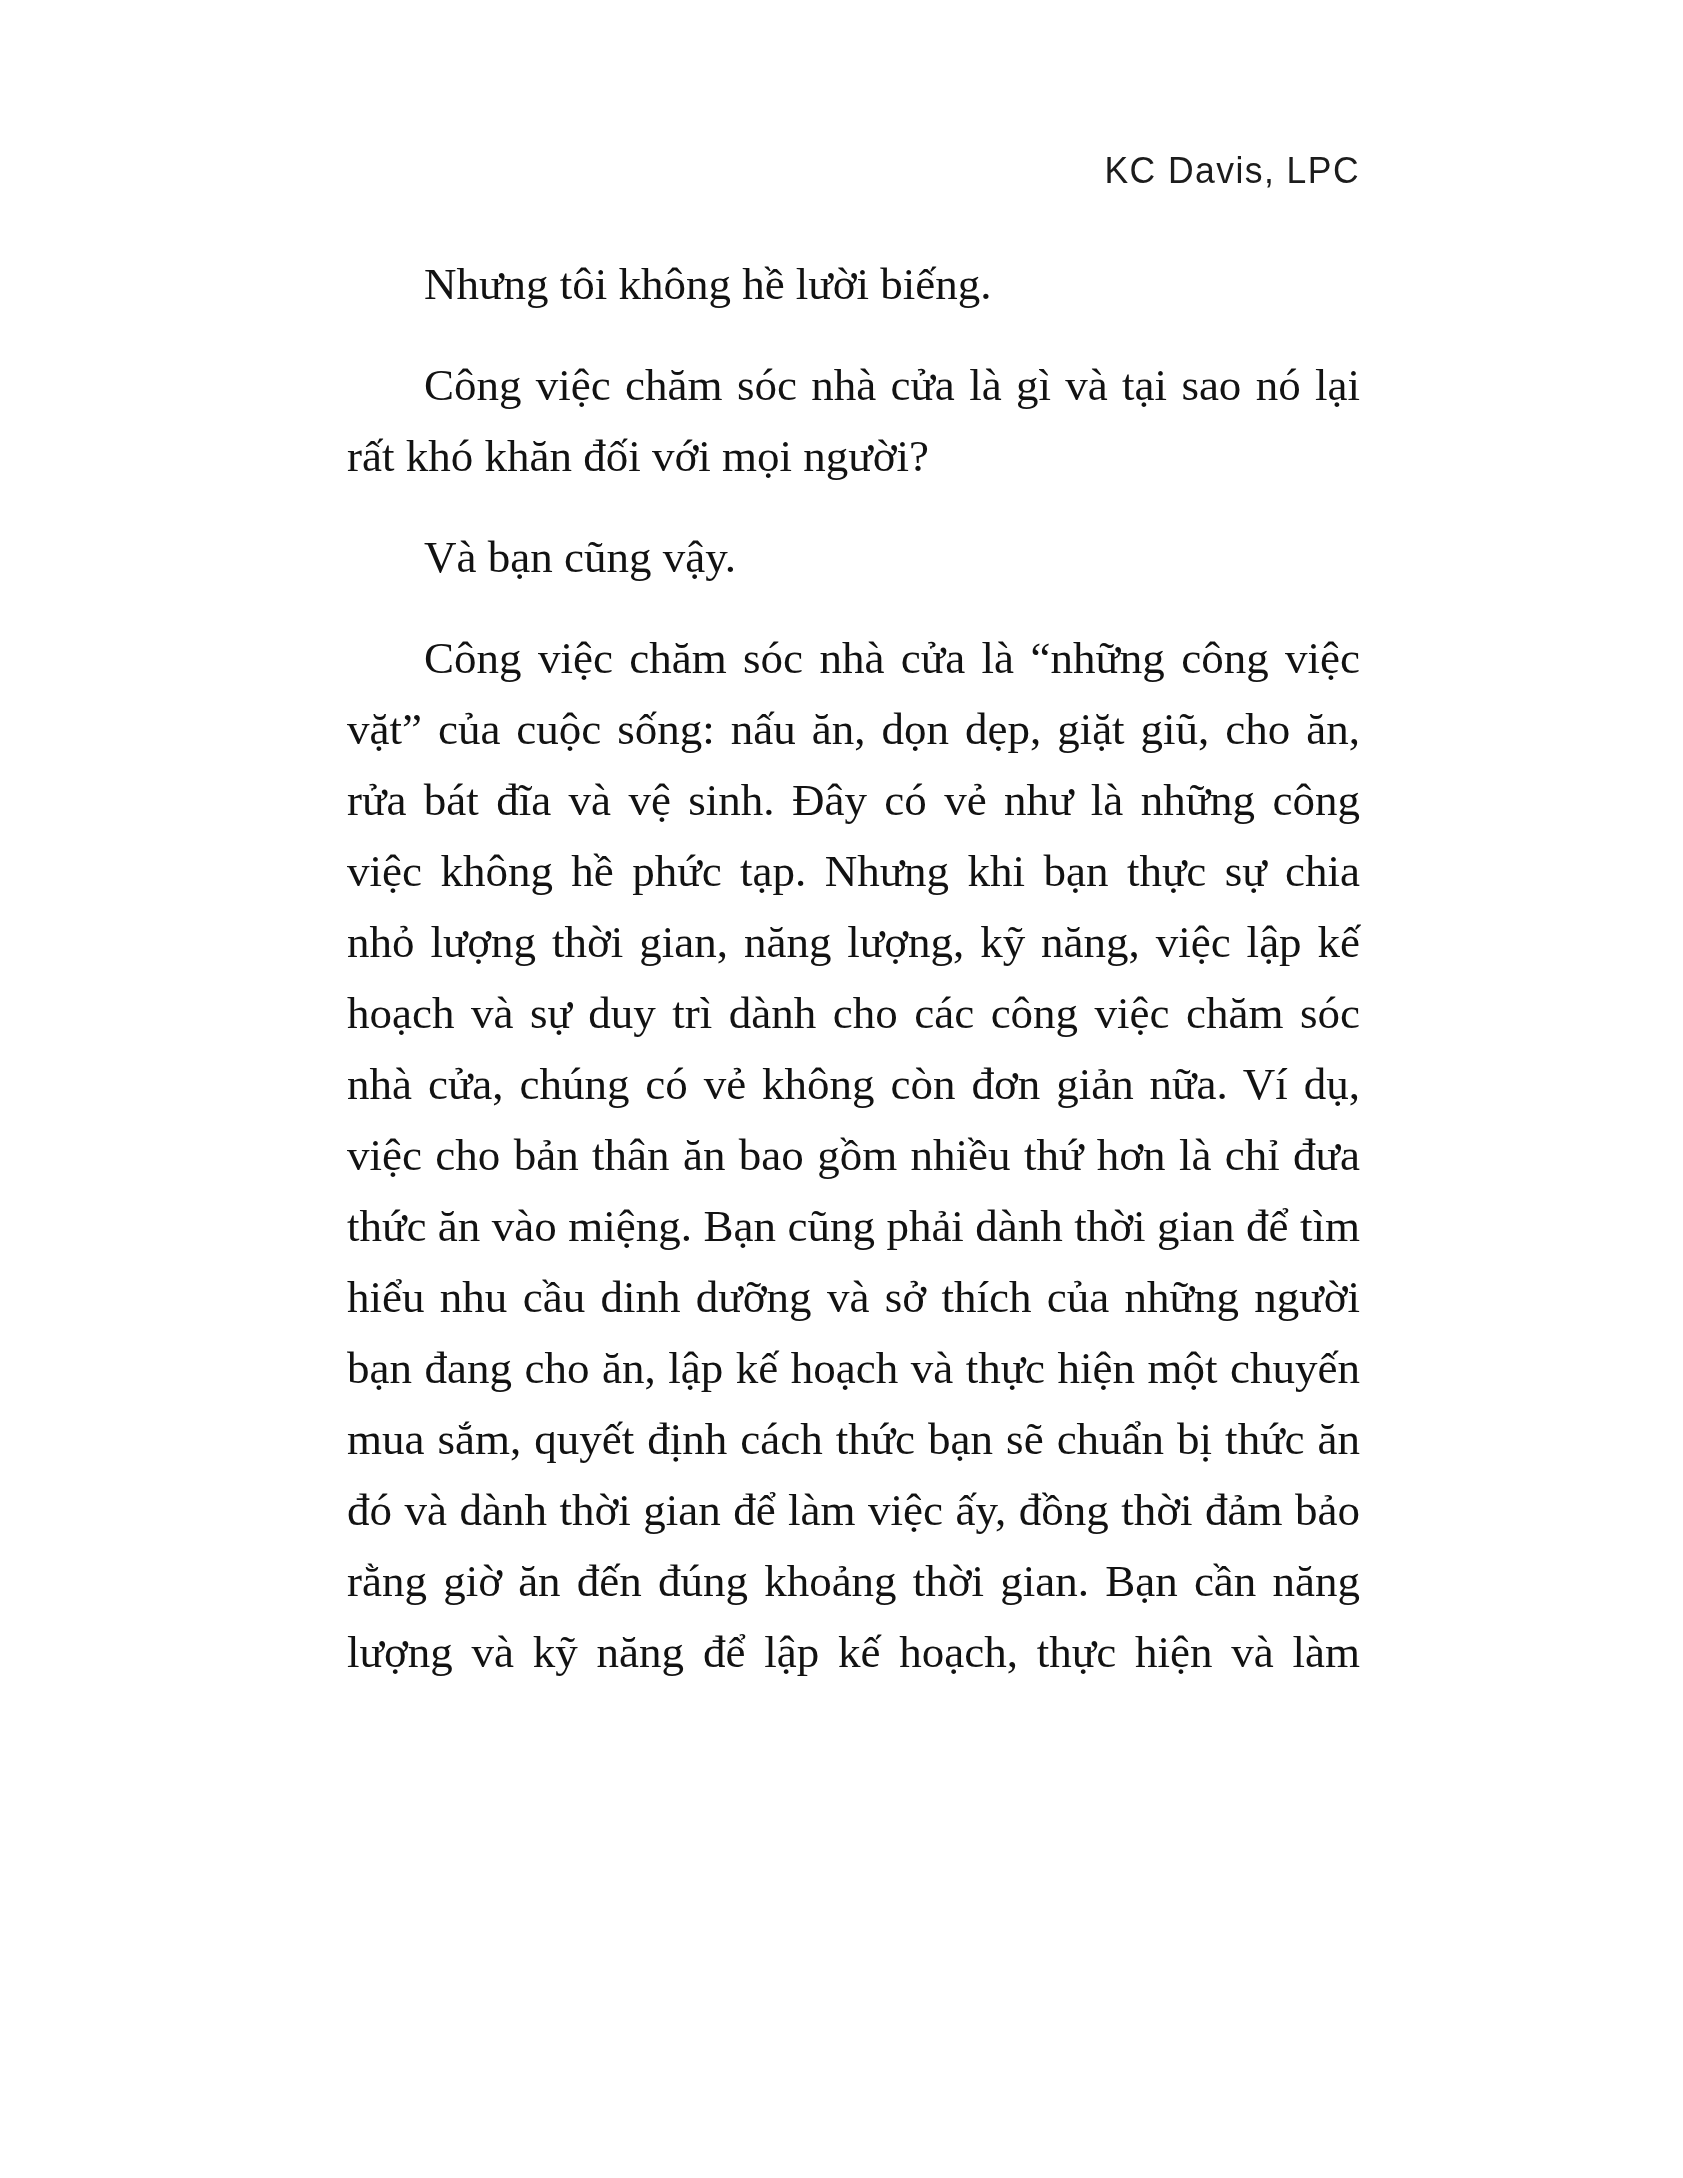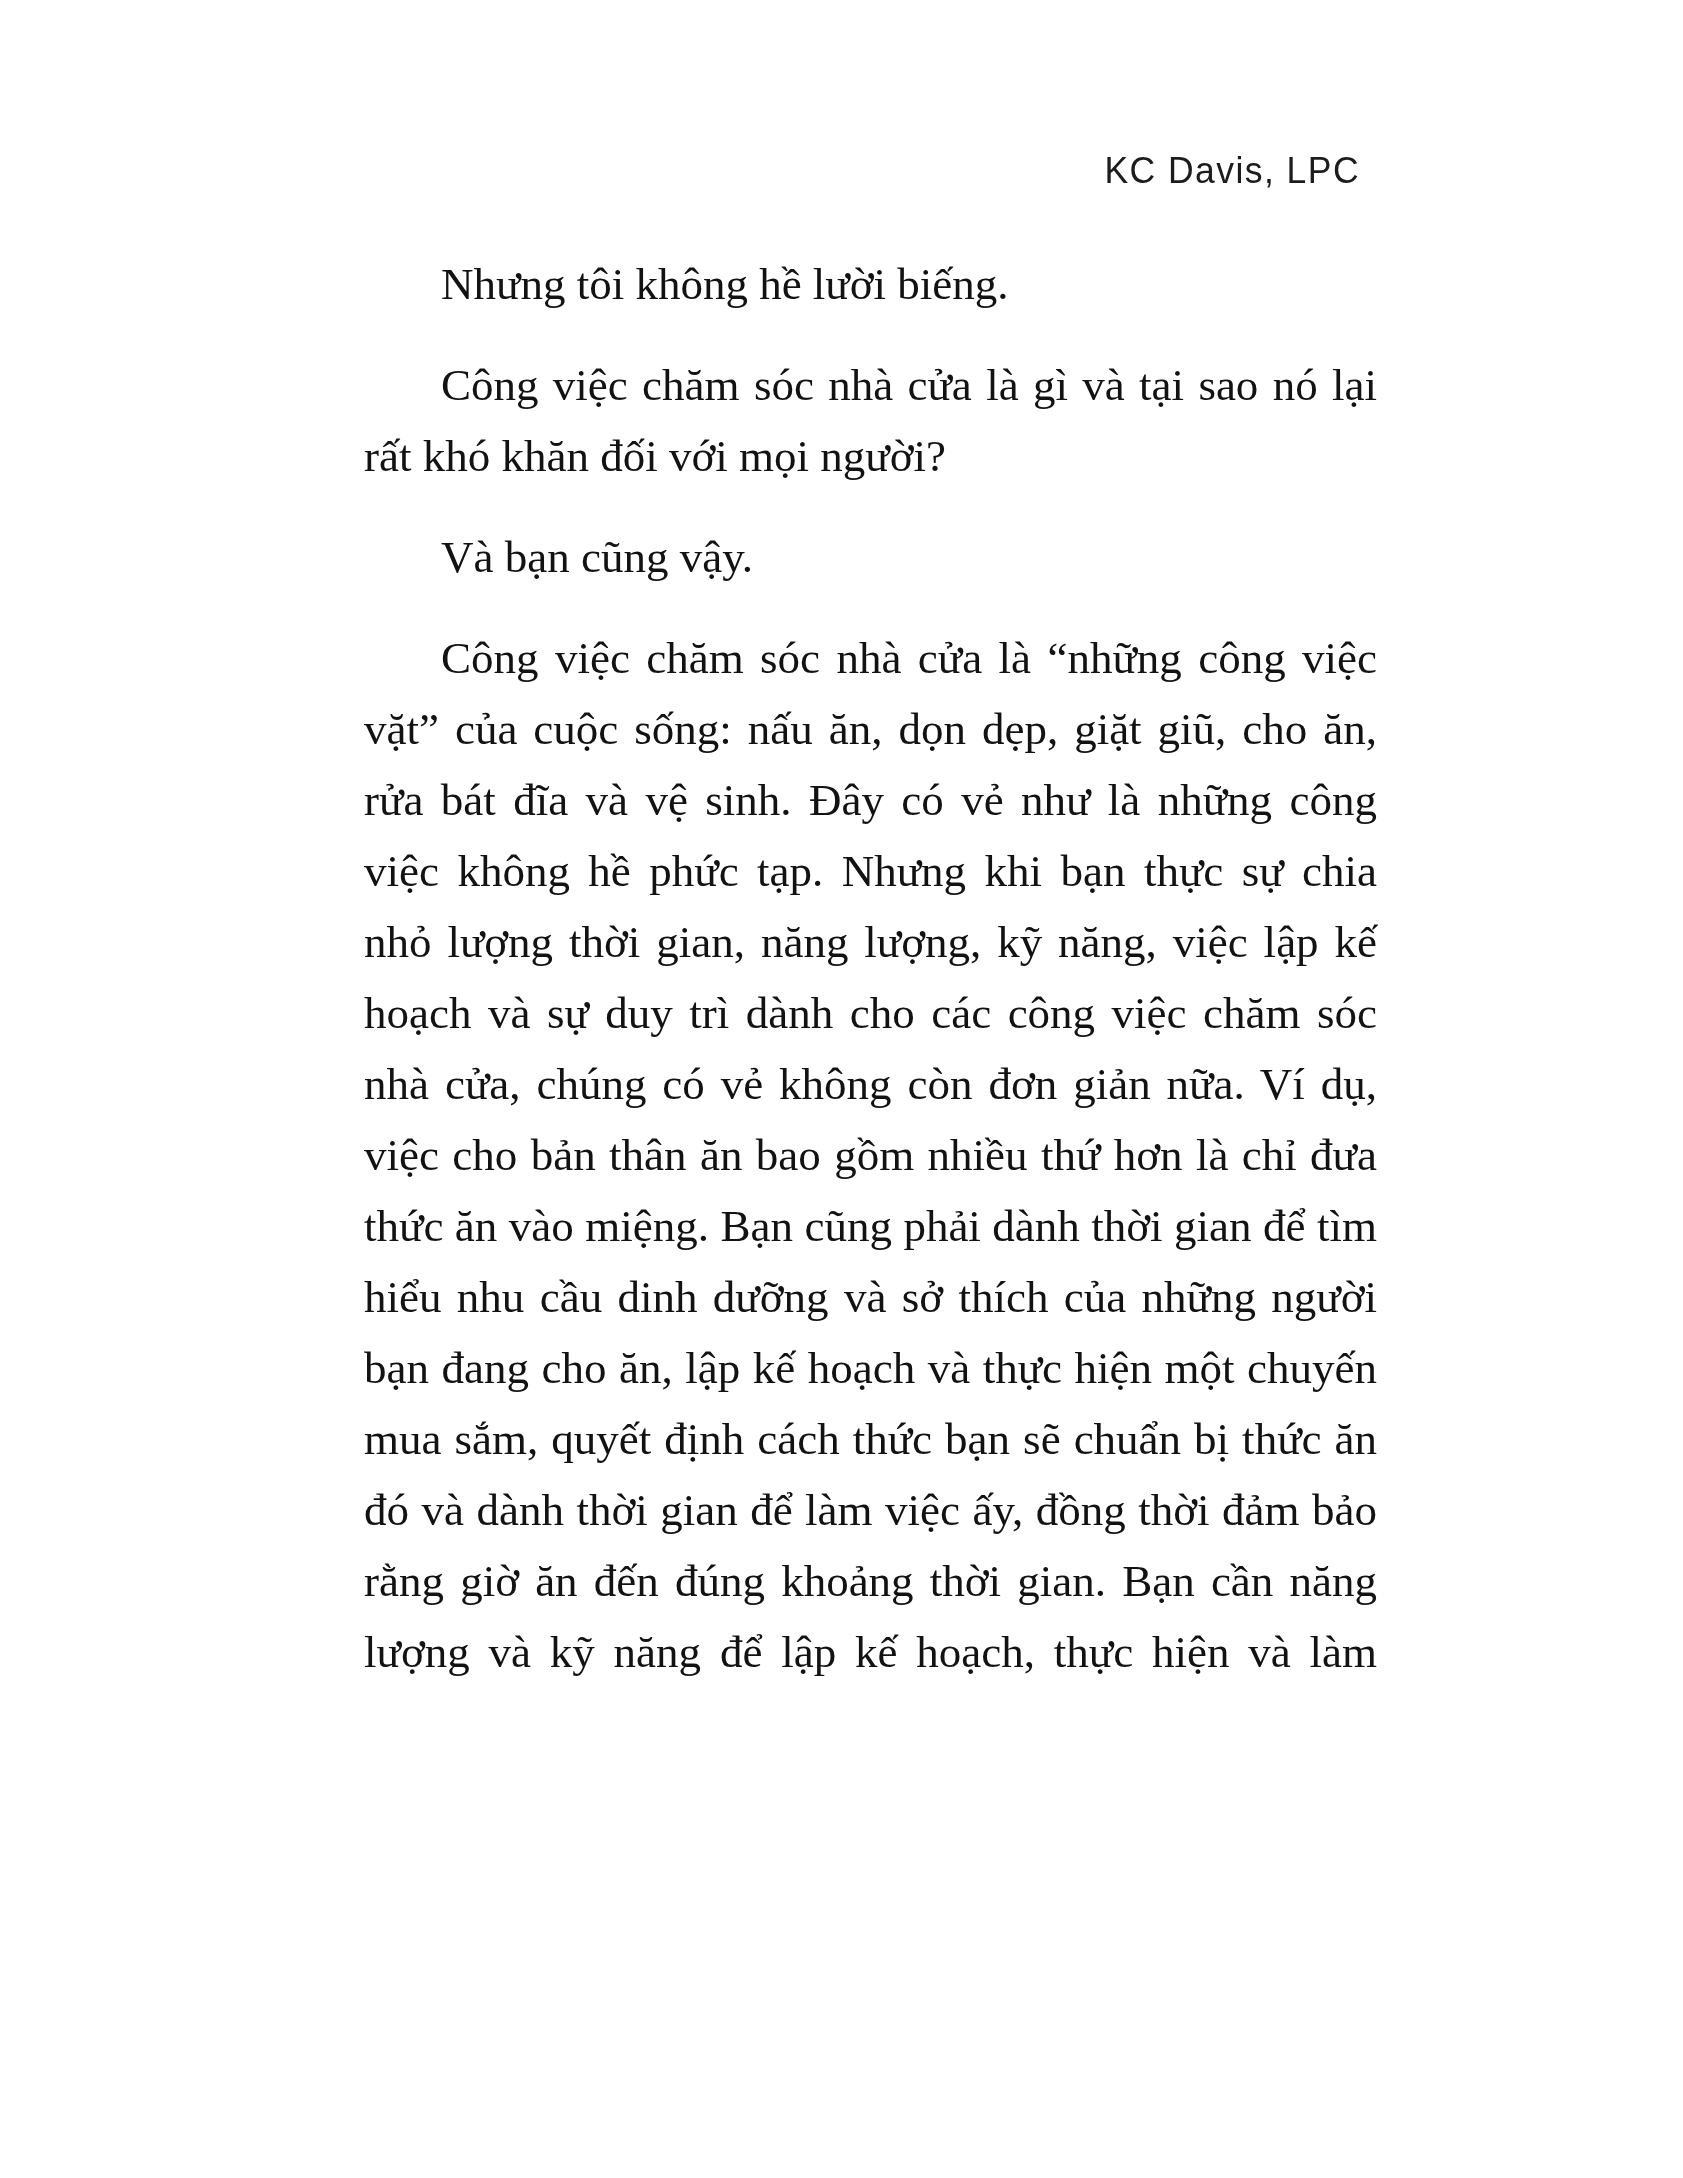--- a/index.html
+++ b/index.html
@@ -29,21 +29,21 @@
     font-weight: 500;
     letter-spacing: 1.5px;
     color: #1c1c1c;
     transform: scaleX(0.96);
     transform-origin: right center;
   }
 
   .content {
     position: absolute;
     top: 249px;
-    left: 364px;
+    left: 347px;
     width: 1013px;
     font-size: 45px;
     line-height: 71px;
     text-align: justify;
     color: #121212;
   }
 
   .content p {
     margin: 0 0 30px 0;
     text-indent: 77px;

